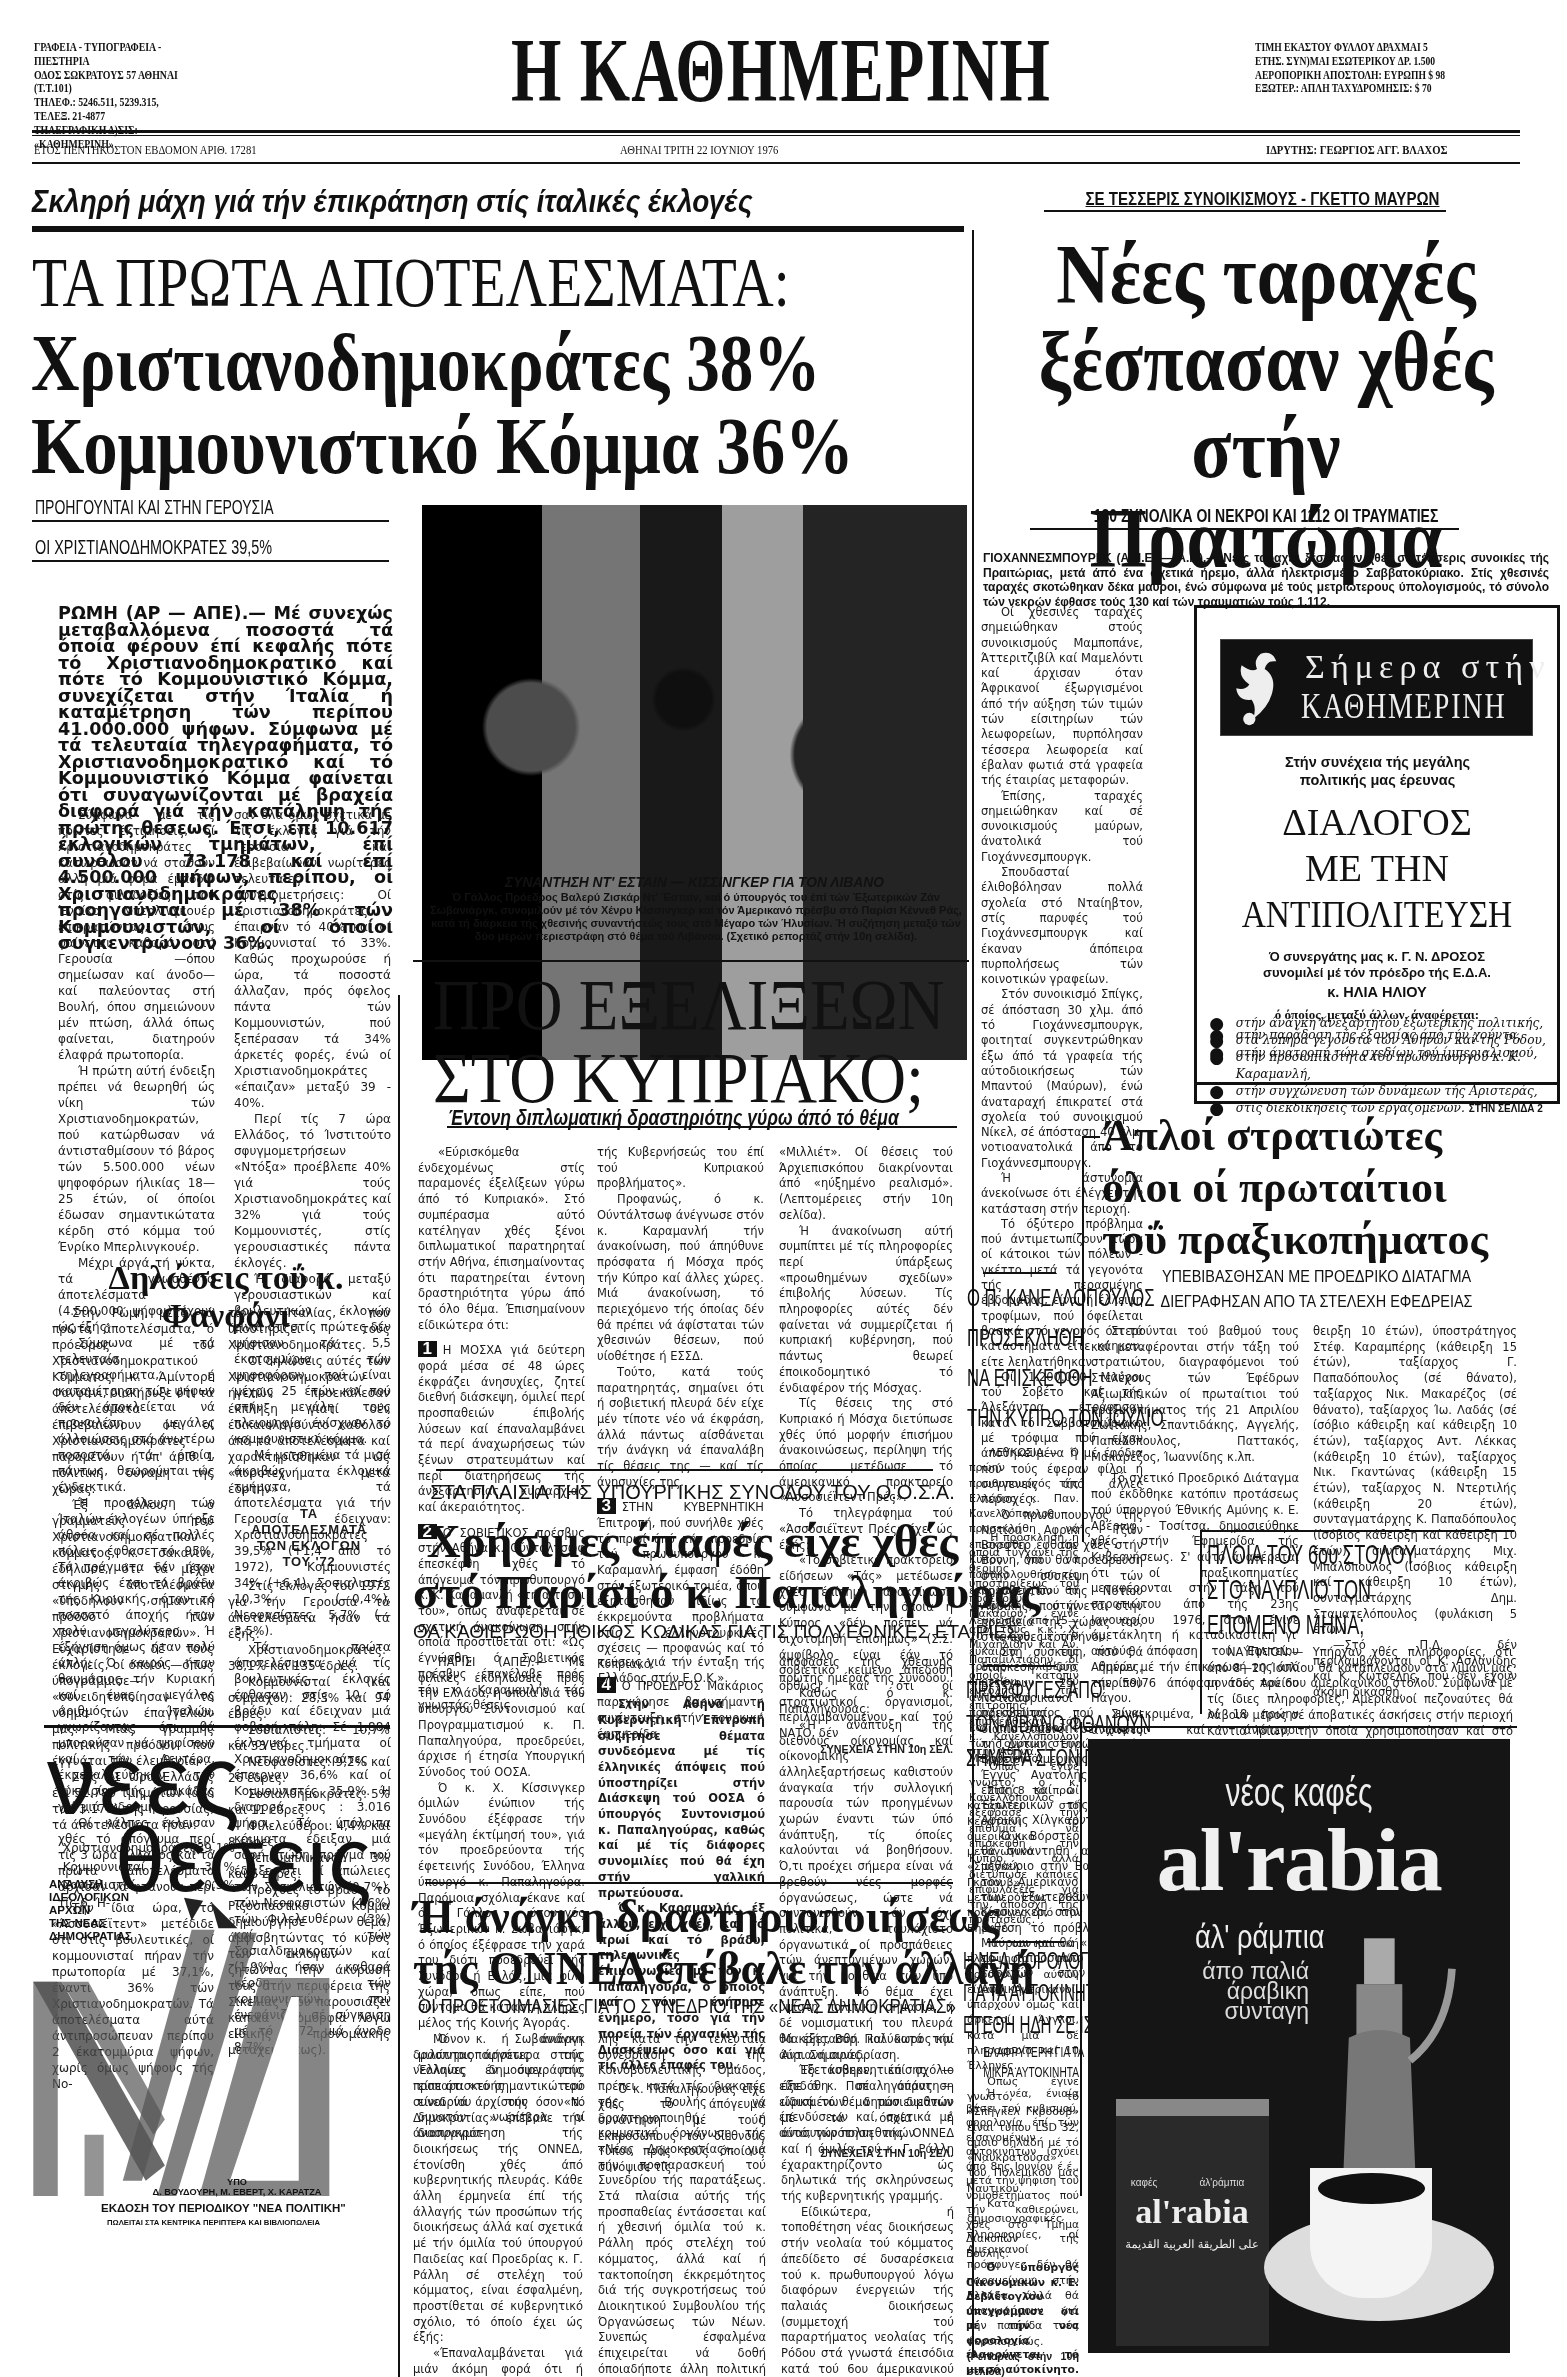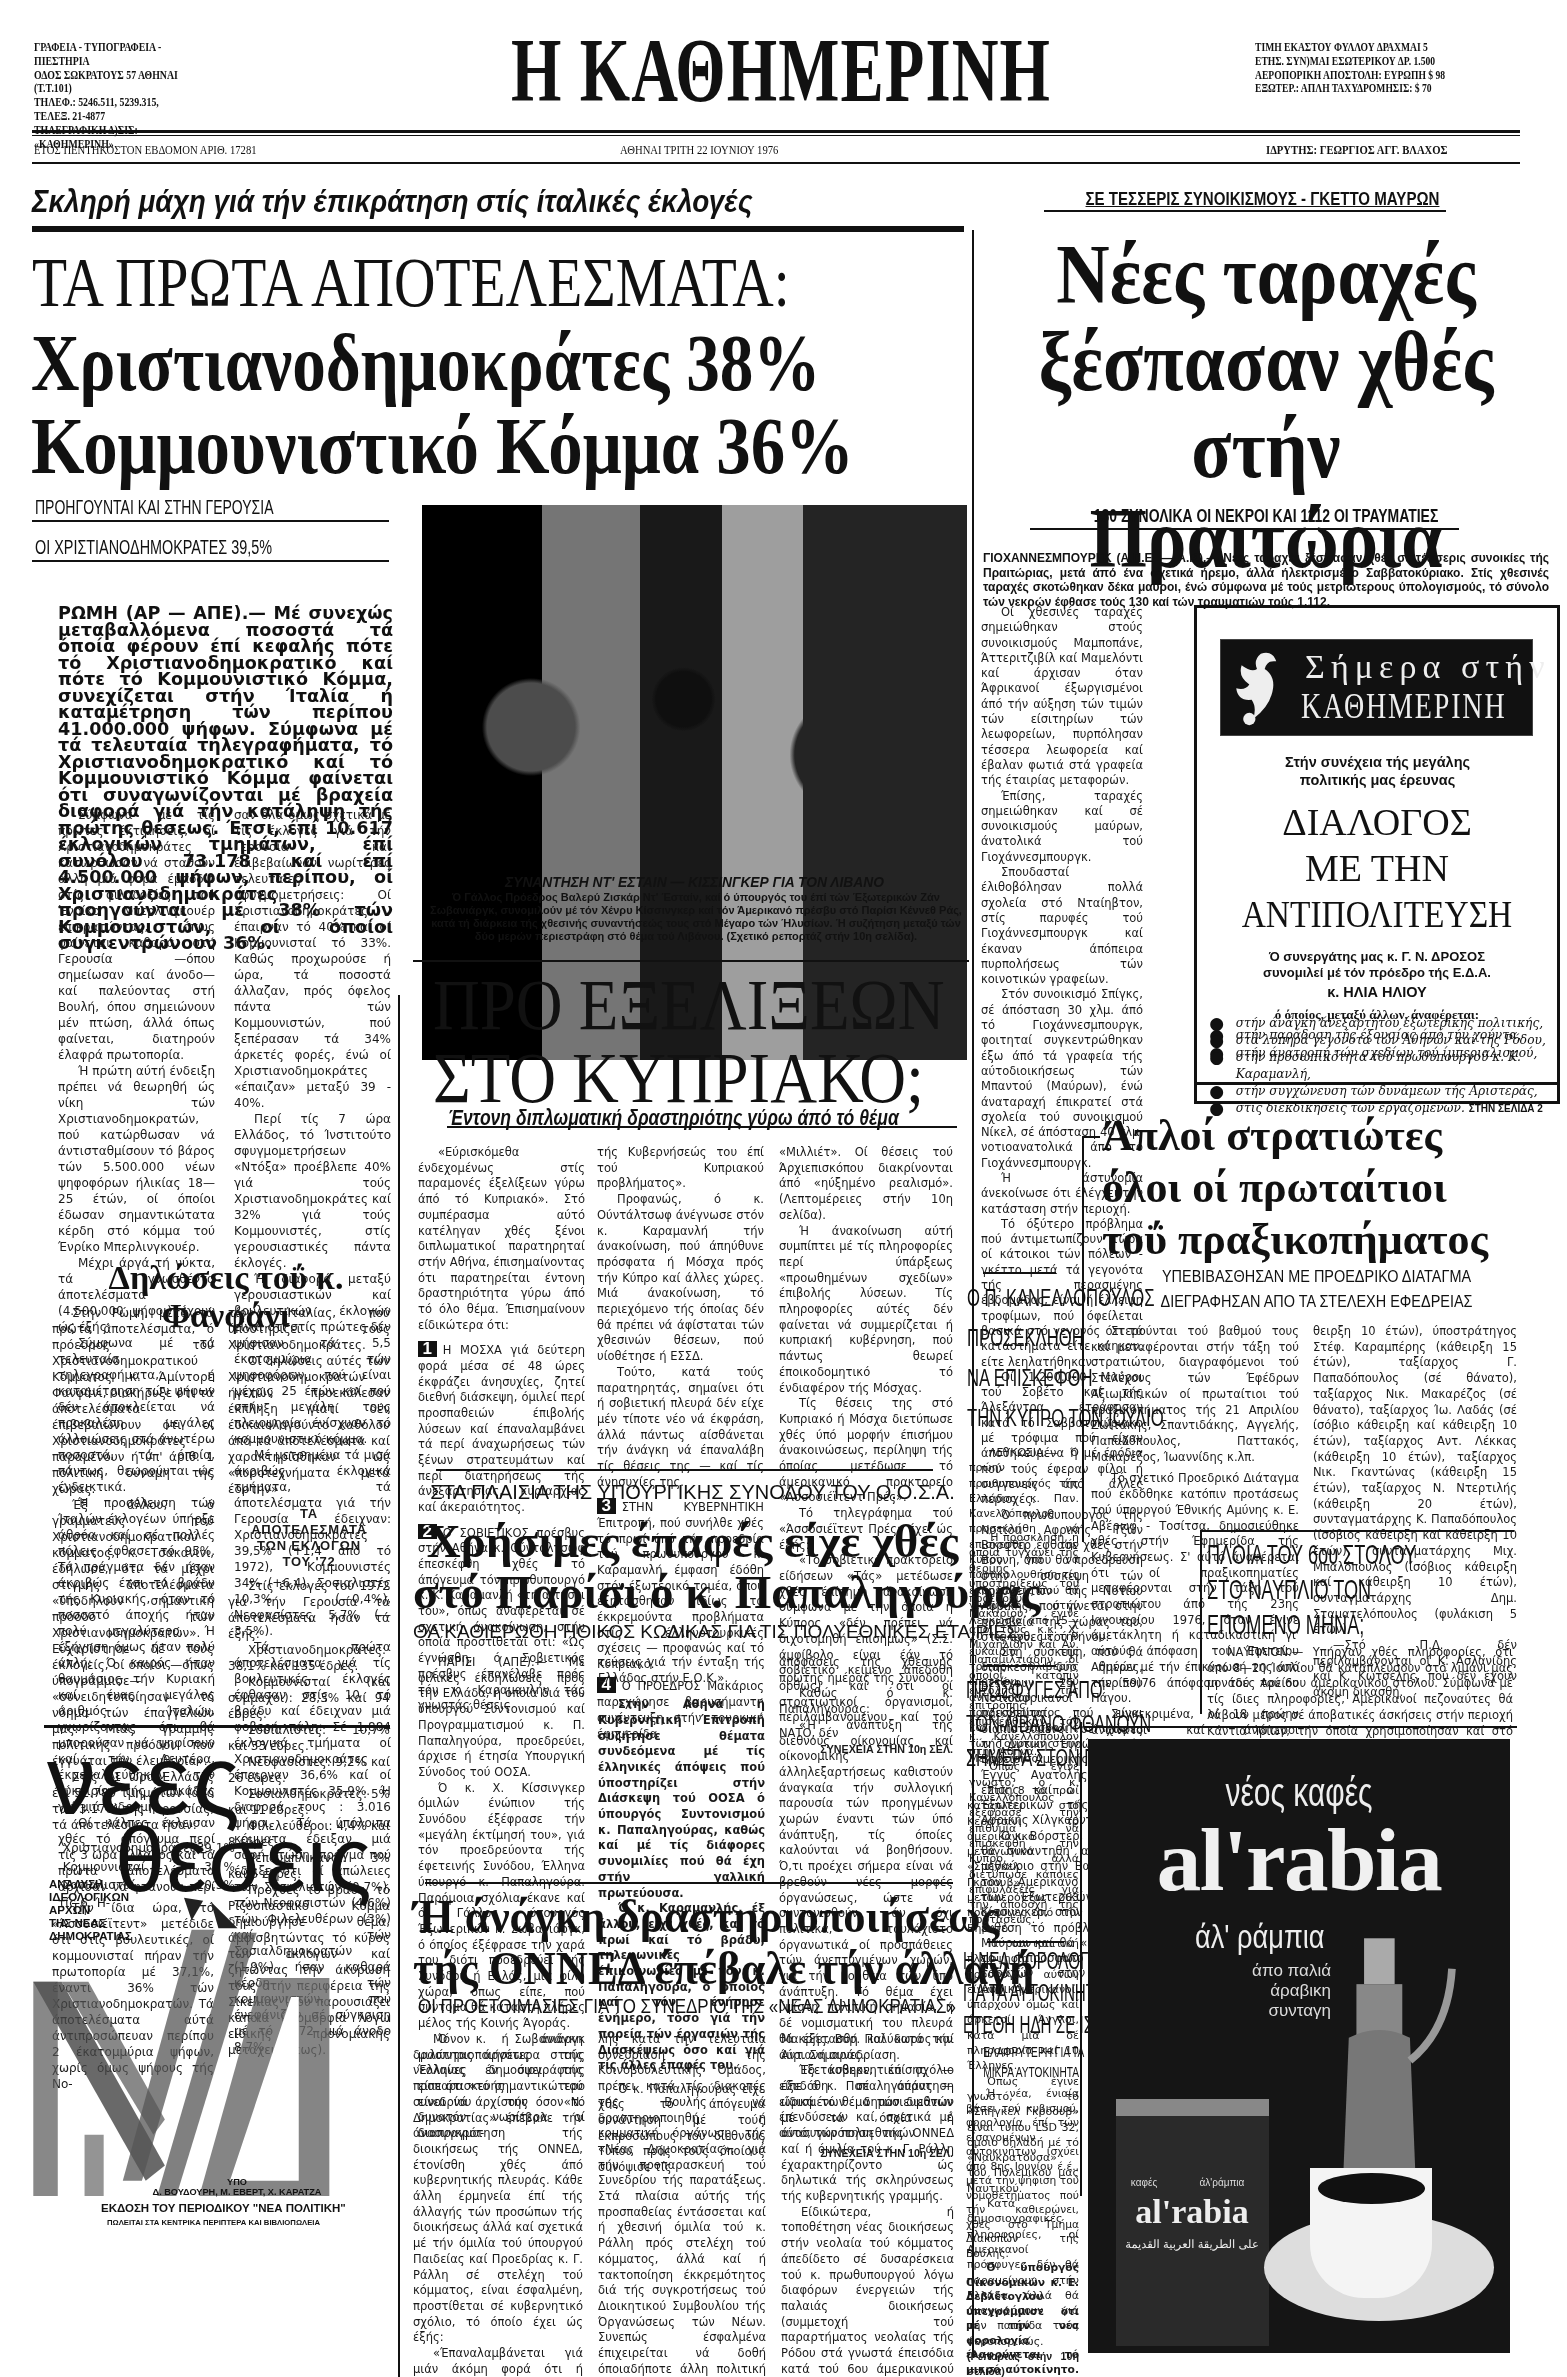--- a/index.html
+++ b/index.html
@@ -379,21 +379,21 @@
   <div class="abs body-text" style="left:1207px;top:1645px;width:306px;font-size:11.5px;line-height:15.7px;">
     <p>ΝΑΥΠΛΙΟΝ.— Υπήρχαν χθές πληροφορίες, ότι άπό 8—20 Ίουλίου θά καταπλεύσουν στό λιμάνι μας μονάδες τού 6ου άμερικανικού στόλου. Σύμφωνα μέ τίς ίδιες πληροφορίες, Αμερικανοί πεζοναύτες θά λάβουν μέρος σέ άποβατικές άσκήσεις στήν περιοχή Κάντια Ίρίων, τήν όποία χρησιμοποίησαν καί στό παρελθόν.</p>
   </div>
   <div class="rule" style="left:1084px;top:1726px;width:433px;height:2.3px;"></div>
 </div>
 
 <div class="abs" style="left:1088px;top:1739px;width:422px;height:614px;background:#151515;overflow:hidden;">
   <div class="abs sans center" style="left:0;top:31px;width:422px;font-size:40px;color:#eee;transform:scaleX(0.75);transform-origin:center top;">νέος καφές</div>
   <div class="abs serif center" style="left:0;top:70px;width:422px;font-size:89px;font-weight:bold;color:#f0f0f0;letter-spacing:-1.5px;">al'rabia</div>
   <div class="abs sans" style="left:107px;top:178px;font-size:34px;color:#eee;transform:scaleX(0.8);transform-origin:left top;">άλ' ράμπια</div>
-  <div class="abs sans" style="left:136px;top:222px;font-size:17px;line-height:20px;color:#ddd;text-align:right;width:107px;">
+  <div class="abs sans" style="left:114px;top:222px;font-size:23px;line-height:20px;color:#ddd;text-align:right;width:107px;">
     <div>άπο παλιά</div>
     <div>άραβικη συνταγη</div>
   </div>
   <svg class="abs" style="left:230px;top:184px;" width="138" height="321" viewBox="0 0 180 420">
     <rect x="60" y="20" width="40" height="60" fill="#aaa"></rect>
     <rect x="50" y="80" width="60" height="70" fill="#888"></rect>
     <path d="M40 150 Q80 130 120 150 L130 400 L30 400 Z" fill="#777"></path>
     <path d="M120 180 Q170 140 175 60" stroke="#999" stroke-width="10" fill="none"></path>
   </svg>
   <div class="abs" style="left:27.5px;top:360px;width:153px;height:230px;background:#2a2a2a;border-top:17px solid #888;">

